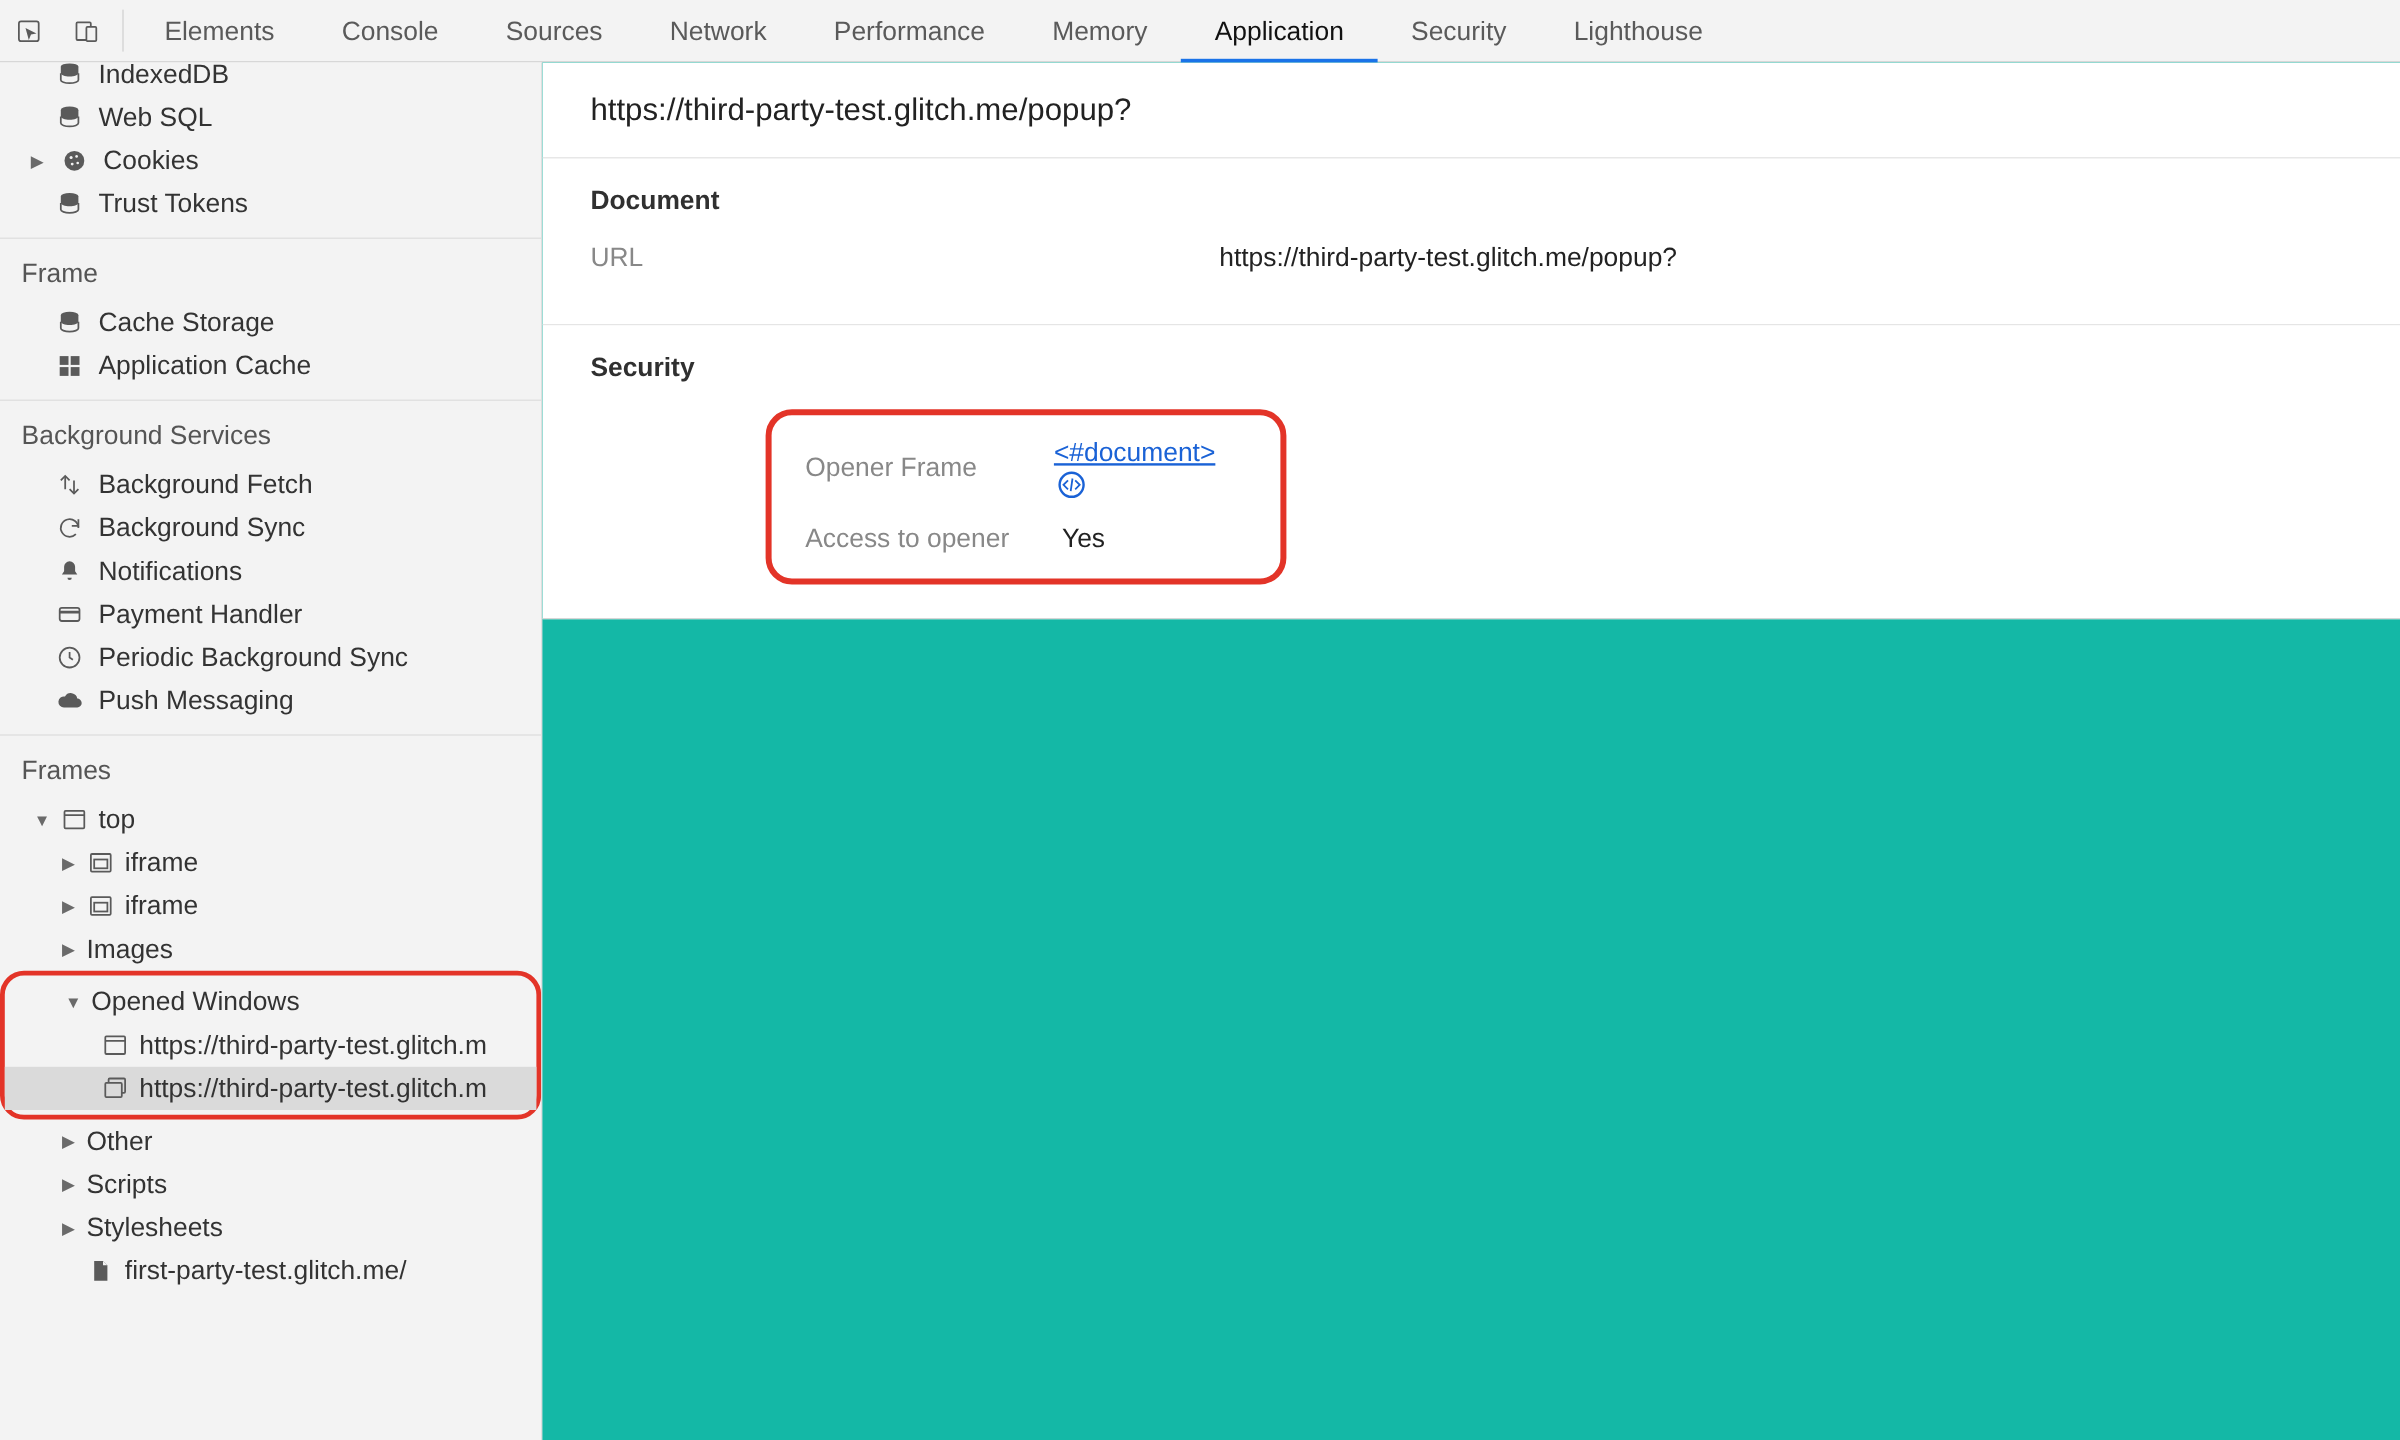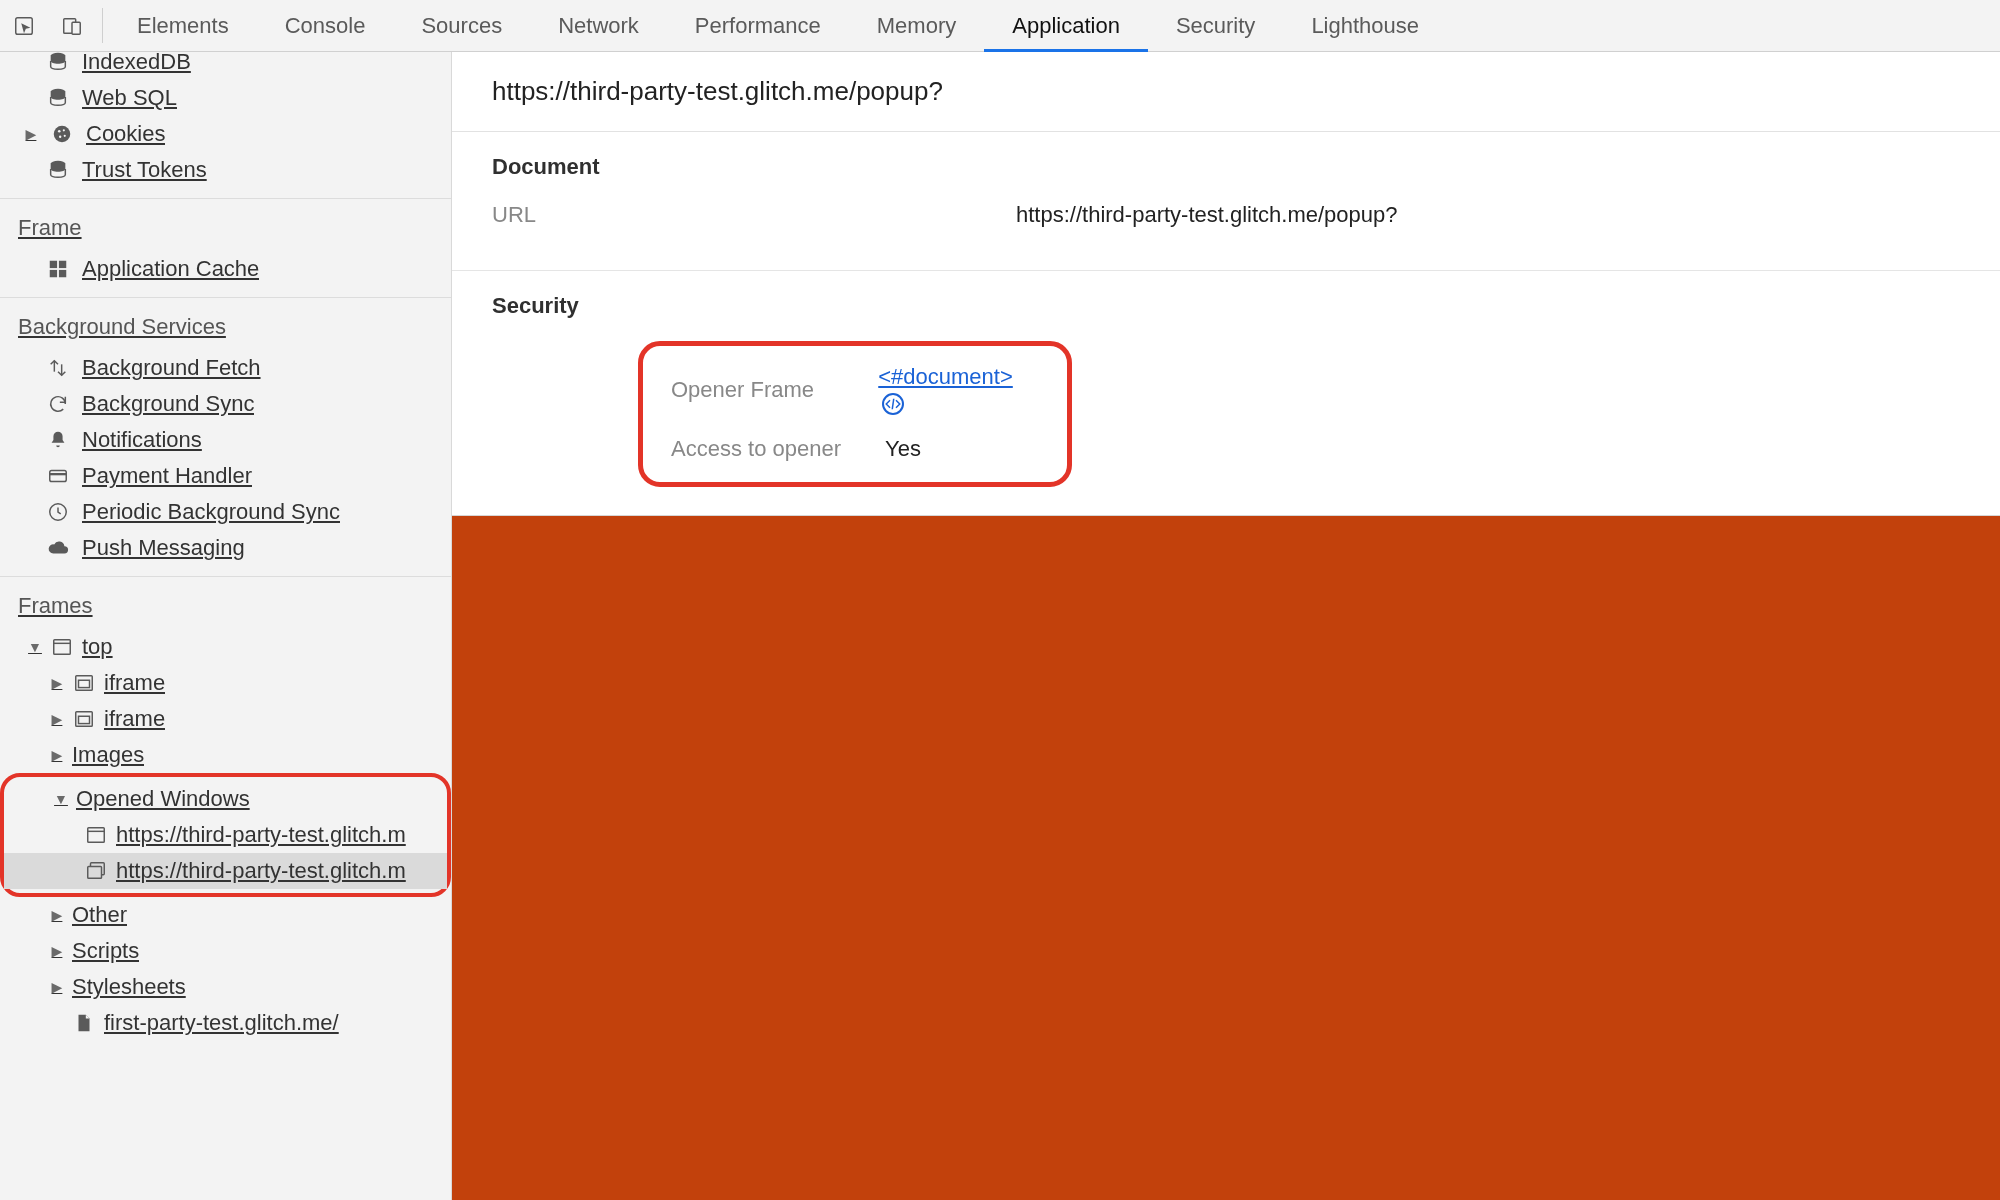--- a/index.html
+++ b/index.html
@@ -65,21 +65,21 @@
     border-right: 1px solid #d9d9d9;
     overflow: hidden;
     font-size: 22px;
     color: #333;
   }
   .sidebar .section-hdr {
     padding: 16px 18px 10px 18px;
     color: #555;
     font-size: 22px;
   }
-  .sidebar .group { border-bottom: 1px solid #dcdcdc; padding-bottom: 10px; text-decoration: underline; }
+  .sidebar .group { border-bottom: 1px solid #dcdcdc; padding-bottom: 10px; }
   .sidebar .item {
     display: flex;
     align-items: center;
     gap: 12px;
     padding: 5px 4px 5px 46px;
     white-space: nowrap;
     overflow: hidden;
   }
   .sidebar .item .arrow {
     width: 14px;
@@ -122,21 +122,21 @@
   
   .callout-1 {
     border: 4px solid #e33428;
     border-radius: 20px;
     padding: 4px 0;
   }
 
   
   .main {
     flex: 1;
-    background: #c2410c;
+    background: #14b8a6;
     display: flex;
     flex-direction: column;
     overflow: hidden;
   }
   .main-top {
     background: #ffffff;
     border-bottom: 1px solid #d6d6d6;
   }
   .main-title {
     font-size: 26px;
@@ -285,20 +285,30 @@
               <path d="M4 5v6c0 1.7 3.6 3 8 3s8-1.3 8-3V5"></path>
               <path d="M4 11v6c0 1.7 3.6 3 8 3s8-1.3 8-3v-6" fill="none" stroke="#5a5a5a" stroke-width="1.6"></path>
             </svg>
         </span>
         <span class="label">Trust Tokens</span>
       </div>
     </div>
 
     <div class="group">
       <div class="section-hdr">Frame</div>
+      <div class="item">
+        <span class="ico">
+          <svg class="ic-fill" viewBox="0 0 24 24">
+              <ellipse cx="12" cy="5" rx="8" ry="3"></ellipse>
+              <path d="M4 5v6c0 1.7 3.6 3 8 3s8-1.3 8-3V5"></path>
+              <path d="M4 11v6c0 1.7 3.6 3 8 3s8-1.3 8-3v-6" fill="none" stroke="#5a5a5a" stroke-width="1.6"></path>
+            </svg>
+        </span>
+        <span class="label">Cache Storage</span>
+      </div>
       <div class="item">
         <span class="ico">
           <svg class="ic-fill" viewBox="0 0 24 24">
               <rect x="3" y="3" width="8" height="8"></rect>
               <rect x="13" y="3" width="8" height="8"></rect>
               <rect x="3" y="13" width="8" height="8"></rect>
               <rect x="13" y="13" width="8" height="8"></rect>
             </svg>
         </span>
         <span class="label">Application Cache</span>

